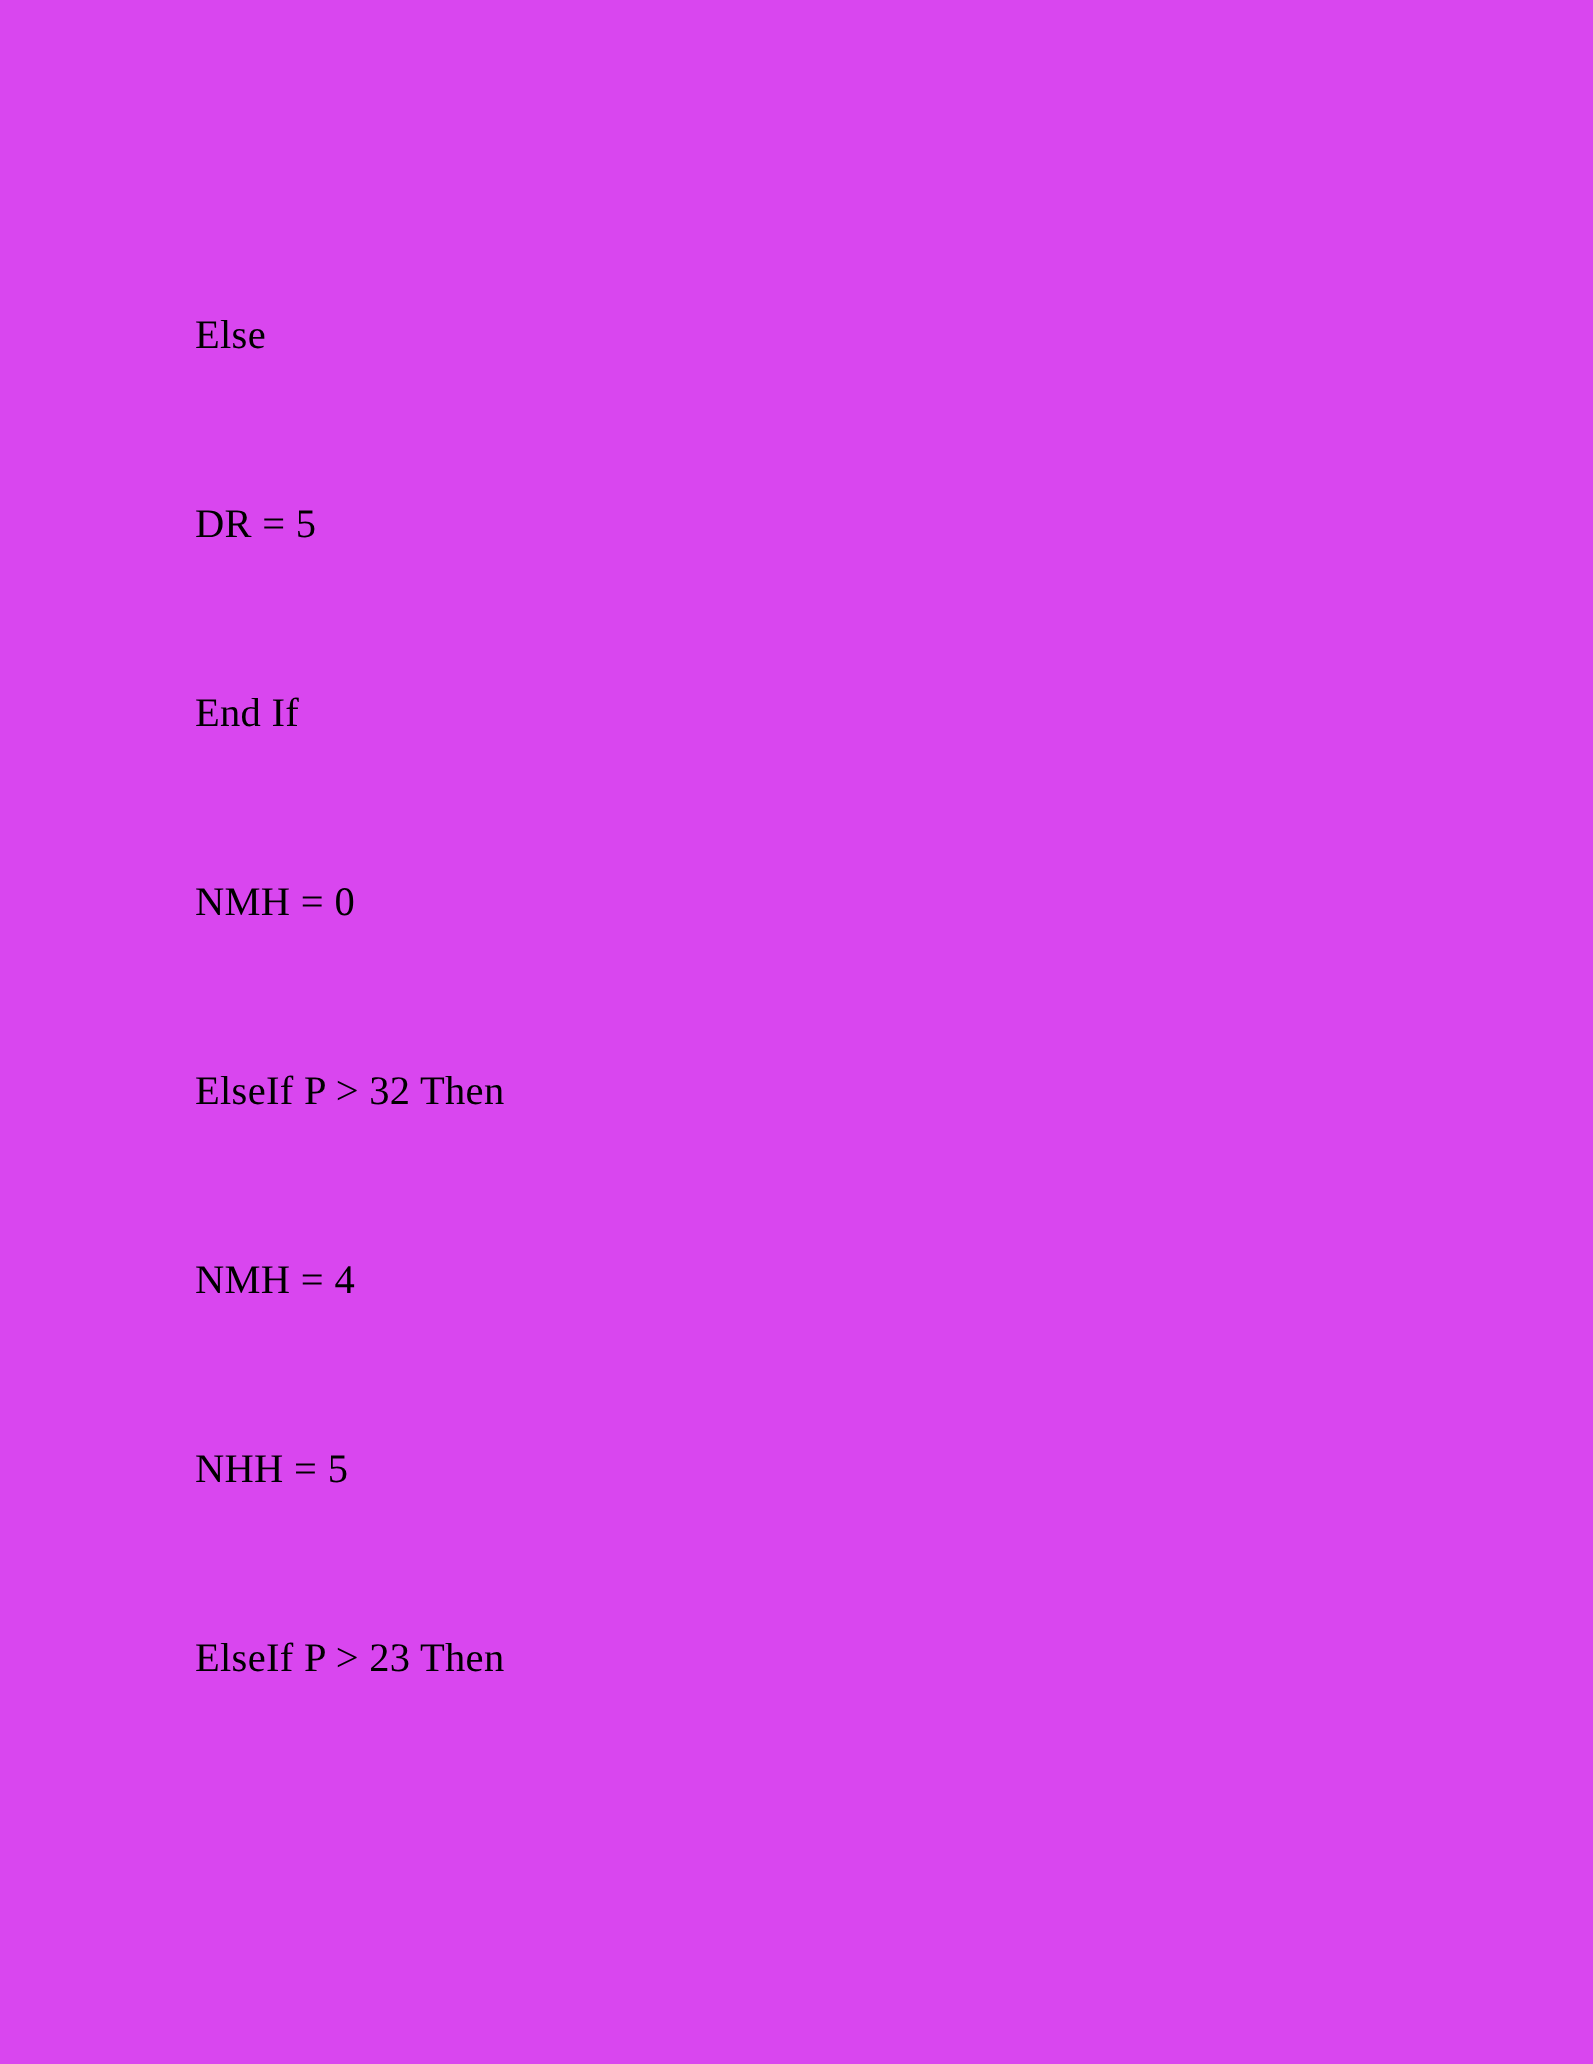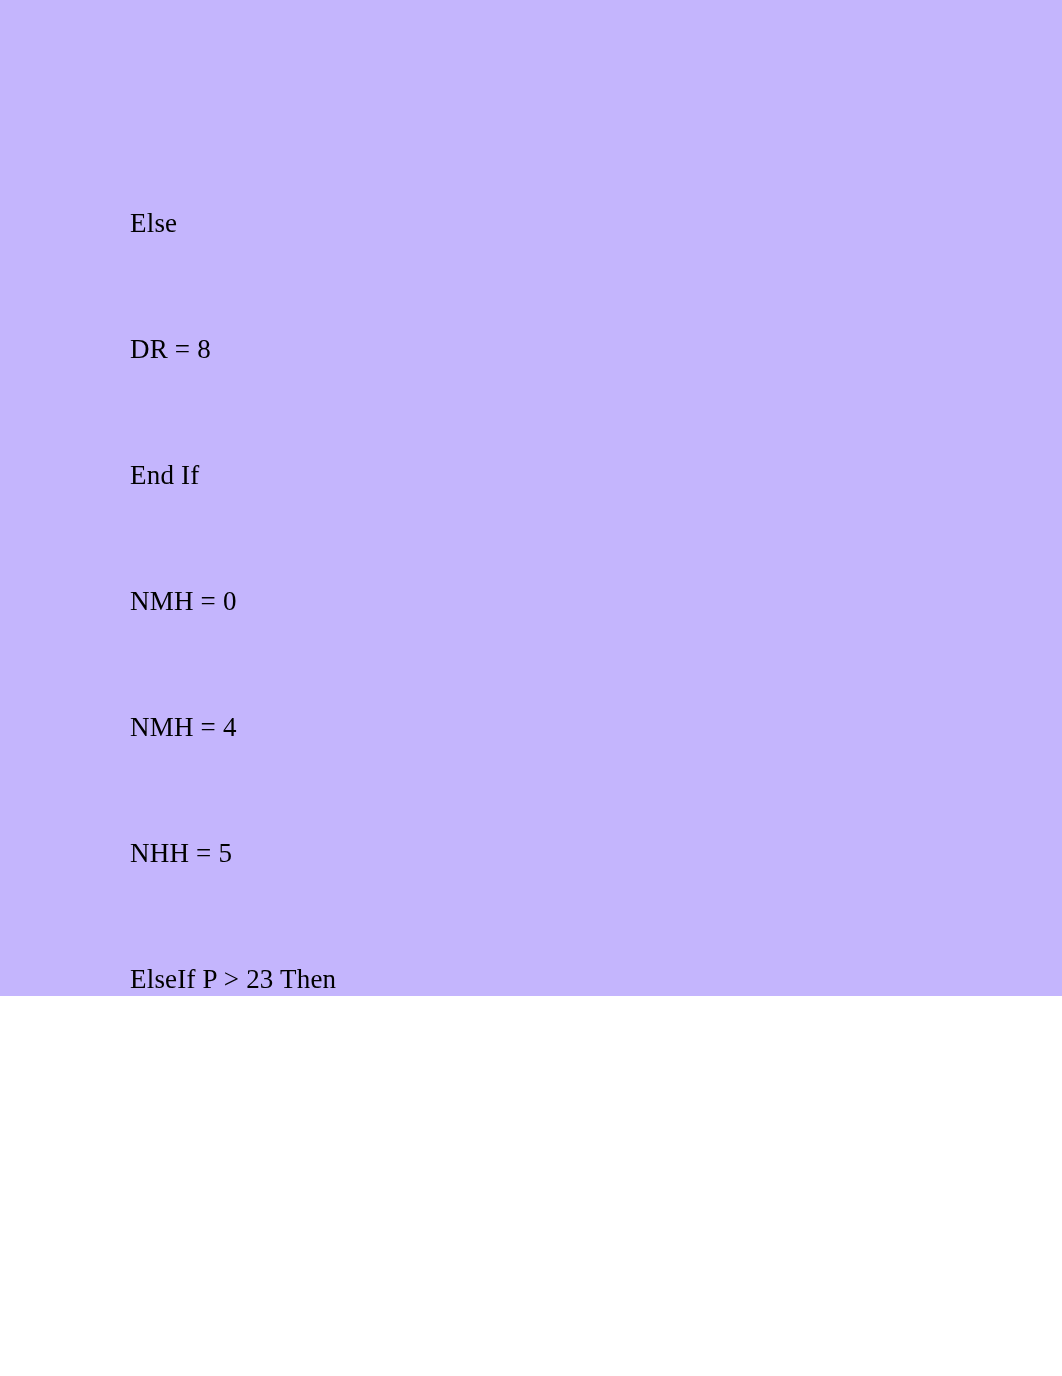--- a/index.html
+++ b/index.html
@@ -2,22 +2,22 @@
 <html><head>
 <meta charset="utf-8">
 <style>
   html, body {
     margin: 0;
     padding: 0;
     background: #ffffff;
   }
   .page {
     width: 1062px;
-    height: 996px;
-    background: #c4b5fd;
+    height: 1376px;
+    background: #d946ef;
     position: relative;
     font-family: Georgia, "Times New Roman", Times, serif;
     color: #000000;
     box-sizing: border-box;
   }
   .code-block {
     position: absolute;
     left: 130px;
     top: 118px;
     font-size: 27px;
@@ -28,23 +28,24 @@
   .code-line {
     display: block;
   }
 </style>
 </head>
 <body>
 
 <div class="page">
   <div class="code-block">
     <span class="code-line">Else</span>
-    <span class="code-line">DR = 8</span>
+    <span class="code-line">DR = 5</span>
     <span class="code-line">End If</span>
     <span class="code-line">NMH = 0</span>
+    <span class="code-line">ElseIf P &gt; 32 Then</span>
     <span class="code-line">NMH = 4</span>
     <span class="code-line">NHH = 5</span>
     <span class="code-line">ElseIf P &gt; 23 Then</span>
     
     
     
     
     
     
     

